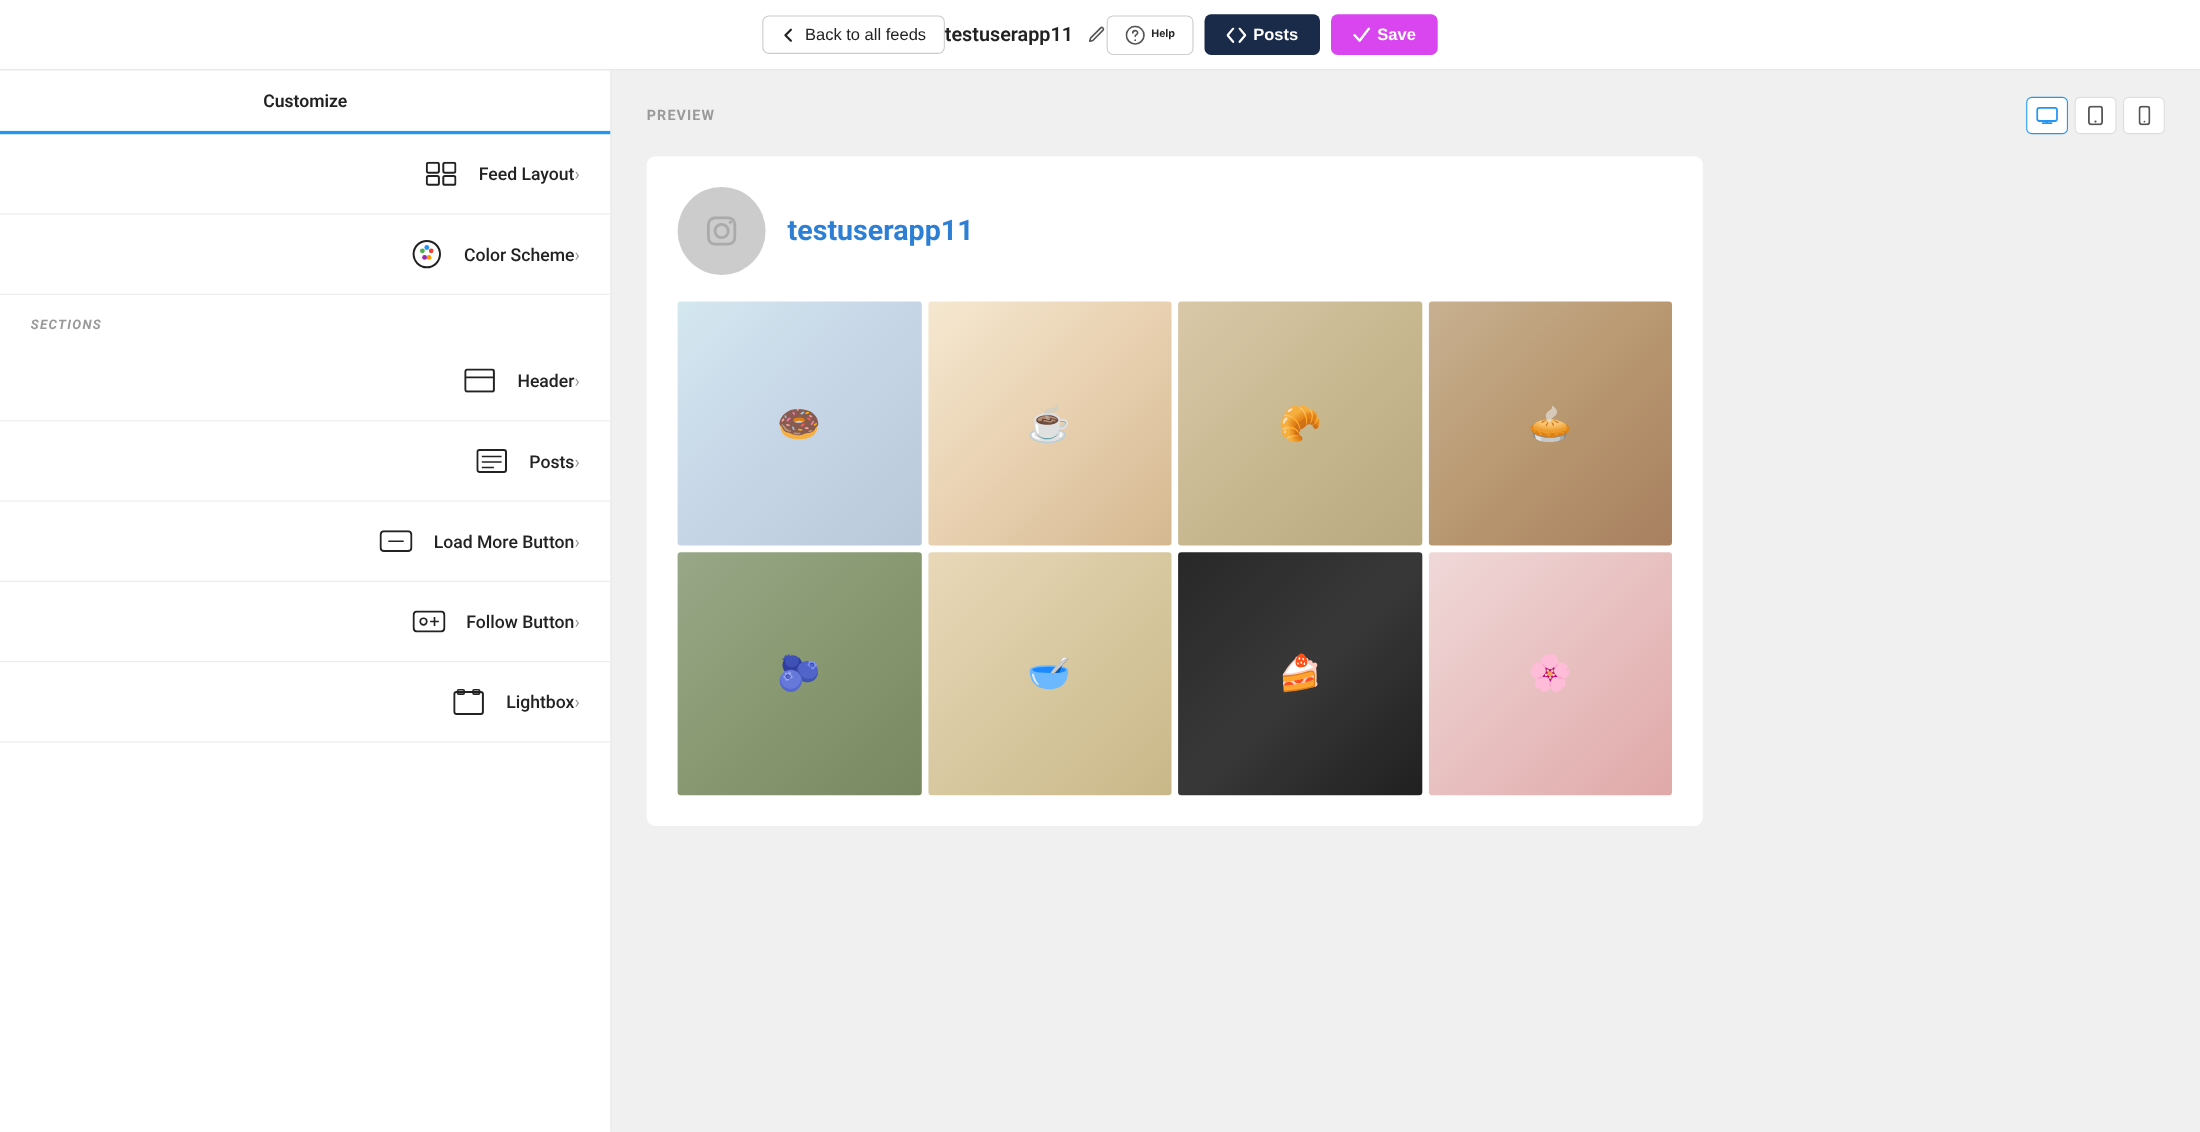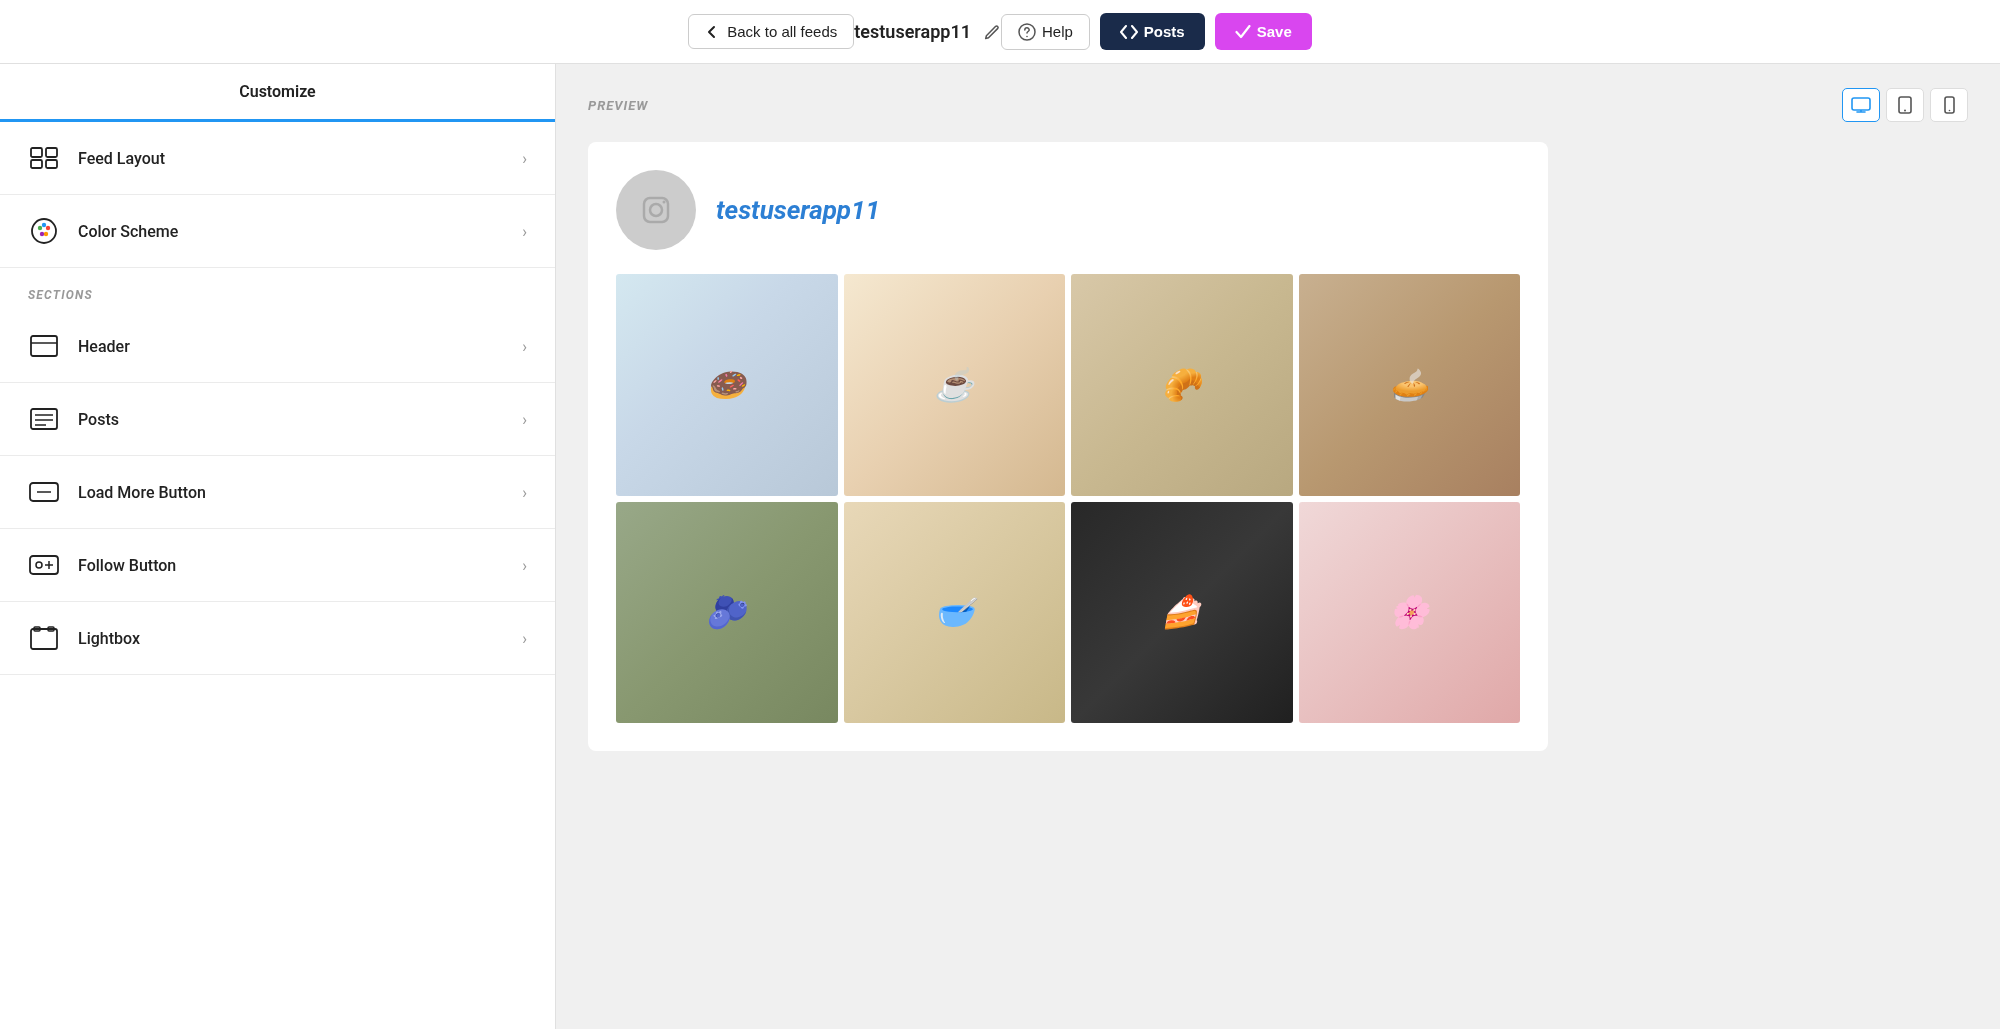--- a/index.html
+++ b/index.html
@@ -19,21 +19,21 @@
       font-size: 15px; font-weight: 500; color: #222;
     }
     .topbar-center { display: flex; align-items: center; gap: 10px; }
     .feed-title { font-size: 18px; font-weight: 600; color: #222; }
     .edit-icon { cursor: pointer; color: #555; font-size: 18px; }
     .topbar-right { display: flex; align-items: center; gap: 10px; }
     .help-btn {
       display: flex; align-items: center; gap: 6px;
       border: 1.5px solid #ccc; border-radius: 6px;
       padding: 8px 16px; cursor: pointer; background: #fff;
-      font-size: 15px; font-weight: 400; color: #222;
+      font-size: 10px; font-weight: 700; color: #222;
     }
     .embed-btn {
       display: flex; align-items: center; gap: 6px;
       background: #1a2b4a; color: #fff; border: none; border-radius: 6px;
       padding: 10px 20px; cursor: pointer; font-size: 15px; font-weight: 600;
     }
     .save-btn {
       display: flex; align-items: center; gap: 6px;
       background: #d946ef; color: #fff; border: none; border-radius: 6px;
       padding: 10px 20px; cursor: pointer; font-size: 15px; font-weight: 600;
@@ -45,31 +45,31 @@
     
     .sidebar { width: 556px; background: #fff; border-right: 1px solid #e0e0e0; display: flex; flex-direction: column; overflow-y: auto; flex-shrink: 0; }
     .sidebar-tabs { display: flex; border-bottom: 2px solid #e0e0e0; }
     .sidebar-tab {
       flex: 1; text-align: center; padding: 18px 0;
       font-size: 16px; font-weight: 600; cursor: pointer; color: #555;
       border-bottom: 3px solid transparent; margin-bottom: -2px;
     }
     .sidebar-tab.active { color: #222; border-bottom: 3px solid #2196f3; }
     .sidebar-item {
-      display: flex; align-items: center; justify-content: space-between;
+      display: flex; align-items: center; justify-content: flex-end;
       padding: 20px 28px; border-bottom: 1px solid #ebebeb; cursor: pointer;
     }
     .sidebar-item-left { display: flex; align-items: center; gap: 18px; }
     .sidebar-item-icon { width: 32px; height: 32px; display: flex; align-items: center; justify-content: center; color: #333; }
     .sidebar-item-label { font-size: 16px; font-weight: 500; color: #222; }
     .chevron { color: #999; font-size: 16px; }
     .sections-header { padding: 20px 28px 8px; font-size: 12px; font-weight: 700; color: #999; letter-spacing: 1.2px; text-transform: uppercase; font-style: italic; }
 
     
-    .preview-panel { flex: 1; background: #f0f0f0; overflow-y: auto; padding: 24px 32px; font-style: italic; }
+    .preview-panel { flex: 1; background: #f0f0f0; overflow-y: auto; padding: 24px 32px; }
     .preview-topbar { display: flex; align-items: center; justify-content: space-between; margin-bottom: 20px; }
     .preview-label { font-size: 13px; font-weight: 700; color: #999; letter-spacing: 1px; text-transform: uppercase; }
     .preview-device-btns { display: flex; gap: 6px; }
     .device-btn { background: #fff; border: 1.5px solid #ddd; border-radius: 5px; width: 38px; height: 34px; display: flex; align-items: center; justify-content: center; cursor: pointer; color: #555; font-size: 16px; }
     .device-btn.active { border-color: #2196f3; color: #2196f3; }
 
     
     .feed-preview { background: #fff; border-radius: 8px; padding: 28px; max-width: 960px; }
     .feed-header { display: flex; align-items: center; gap: 20px; margin-bottom: 24px; }
     .feed-avatar { width: 80px; height: 80px; border-radius: 50%; background: #ccc; display: flex; align-items: center; justify-content: center; color: #888; font-size: 32px; }

